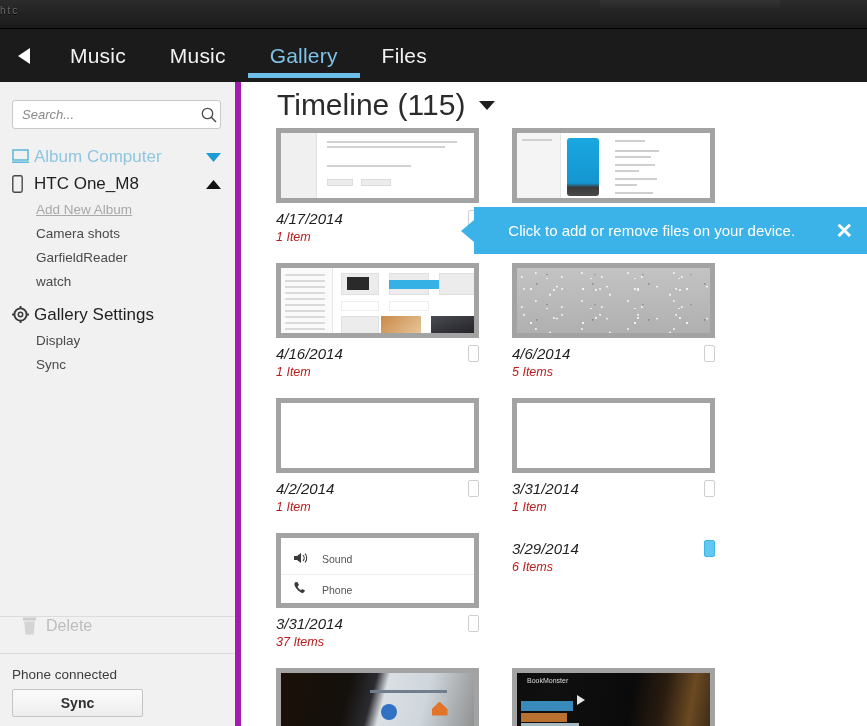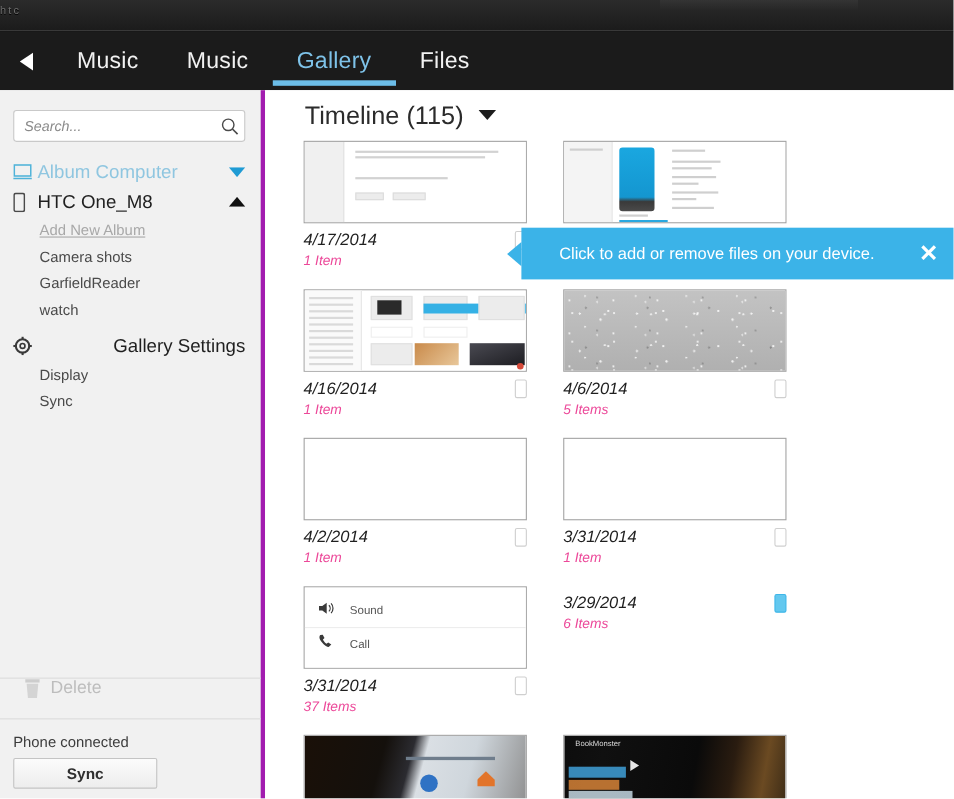--- a/index.html
+++ b/index.html
@@ -62,21 +62,21 @@
     position: absolute; left: 0; right: 0; bottom: 4px;
     height: 5px;
     background: #6cbde8;
   }
 
   
   .sidebar {
     position: absolute; top: 82px; left: 0;
     width: 241px; height: 644px;
     background: #f1f1f1;
-    border-right: 4px solid #a21caf;
+    border-right: 6px solid #a21caf;
   }
   .search-wrap {
     margin: 18px 14px 0 12px;
     height: 29px;
     background: #fff;
     border: 1px solid #c9c9c9;
     border-radius: 3px;
     display: flex; align-items: center;
     padding: 0 6px 0 9px;
   }
@@ -105,21 +105,21 @@
   .tree-child {
     height: 24px;
     padding-left: 36px;
     display: flex; align-items: center;
     font-size: 13.5px;
     color: #4a4a4a;
     cursor: pointer;
   }
   .tree-child.muted { color: #a8a8a8; text-decoration: underline; }
 
-  .settings-row { margin-top: 8px; justify-content: space-between; }
+  .settings-row { margin-top: 8px; }
 
   
   .sb-sep {
     position: absolute; left: 0; right: 0; bottom: 109px;
     border-top: 1px solid #dcdcdc;
   }
   .delete-row {
     position: absolute; left: 0; right: 0; bottom: 73px;
     height: 36px;
     display: flex; align-items: flex-start;
@@ -150,47 +150,47 @@
     position: absolute; top: 82px; left: 241px;
     width: 626px; height: 644px;
     background: #fff;
     overflow: hidden;
   }
   .main-header {
     position: absolute; top: 0; left: 0; right: 0; height: 46px;
     display: flex; align-items: center;
     padding-left: 36px;
   }
-  .main-title { font-size: 23px; color: #2b2b2b; }
+  .main-title { font-size: 30px; color: #2b2b2b; }
   .title-caret { margin-left: 14px; }
 
   .grid {
     position: absolute; top: 46px; left: 0;
     width: 626px;
     padding-left: 35px;
     display: flex; flex-wrap: wrap;
   }
   .cell { width: 236px; margin-bottom: 19px; }
   .thumb {
     width: 203px; height: 75px;
-    border: 1px solid #a3a3a3;
+    border: 5px solid #a3a3a3;
     background: #fff;
     overflow: hidden;
     position: relative;
     cursor: pointer;
     text-align: right;
   }
   .cell-meta {
     display: flex; align-items: flex-start;
     width: 203px;
     margin-top: 7px;
     font-style: italic;
   }
   .cell-date { font-size: 15px; color: #1f1f1f; }
-  .cell-count { font-size: 12.5px; color: #ec4899; margin-top: 3px; }
+  .cell-count { font-size: 12.5px; color: #b91c1c; margin-top: 3px; }
   .phone-badge {
     margin-left: auto;
     width: 11px; height: 17px;
     border: 1.5px solid #cfcfcf;
     border-radius: 2px;
     background: #fff;
   }
   .phone-badge.on { border-color: #3fb6e8; background: #63c8ef; }
 
   
@@ -569,21 +569,21 @@
                 </svg>
               </span>
               <span class="sname">Sound</span>
             </div>
             <div class="srow">
               <span>
                 <svg width="15" height="14" viewBox="0 0 15 14" aria-hidden="true">
                   <path d="M2.2 1.2 C1 2.4 1 4.6 3.4 7.6 c2.4 3 4.8 4.4 6.4 4.6 l2.4 -2.4 -2.8 -1.8 -1.6 1.2 C6 8 5 6.6 4.6 5.4 L6 4 L4.4 1 Z" fill="#3a3a3a"></path>
                 </svg>
               </span>
-              <span class="sname">Call</span>
+              <span class="sname">Phone</span>
             </div>
           </div>
         </div>
         <div class="cell-meta">
           <div>
             <div class="cell-date">3/31/2014</div>
             <div class="cell-count">37 Items</div>
           </div>
           <div class="phone-badge"></div>
         </div>

